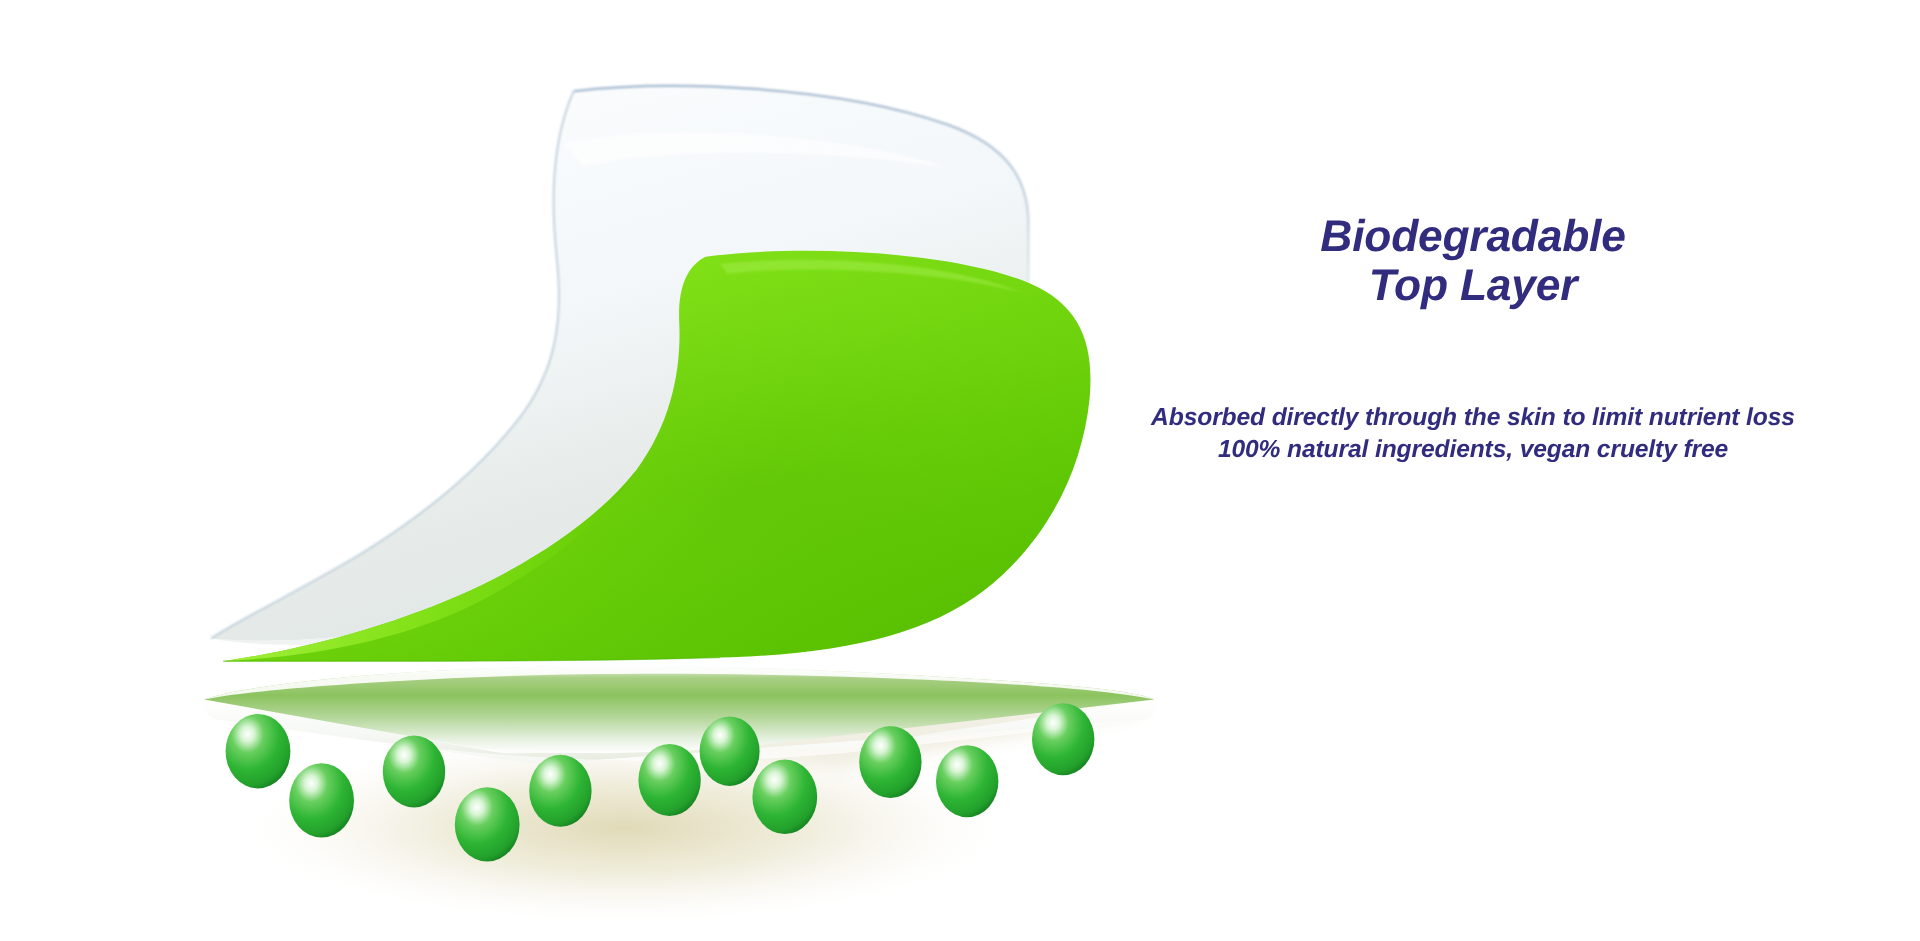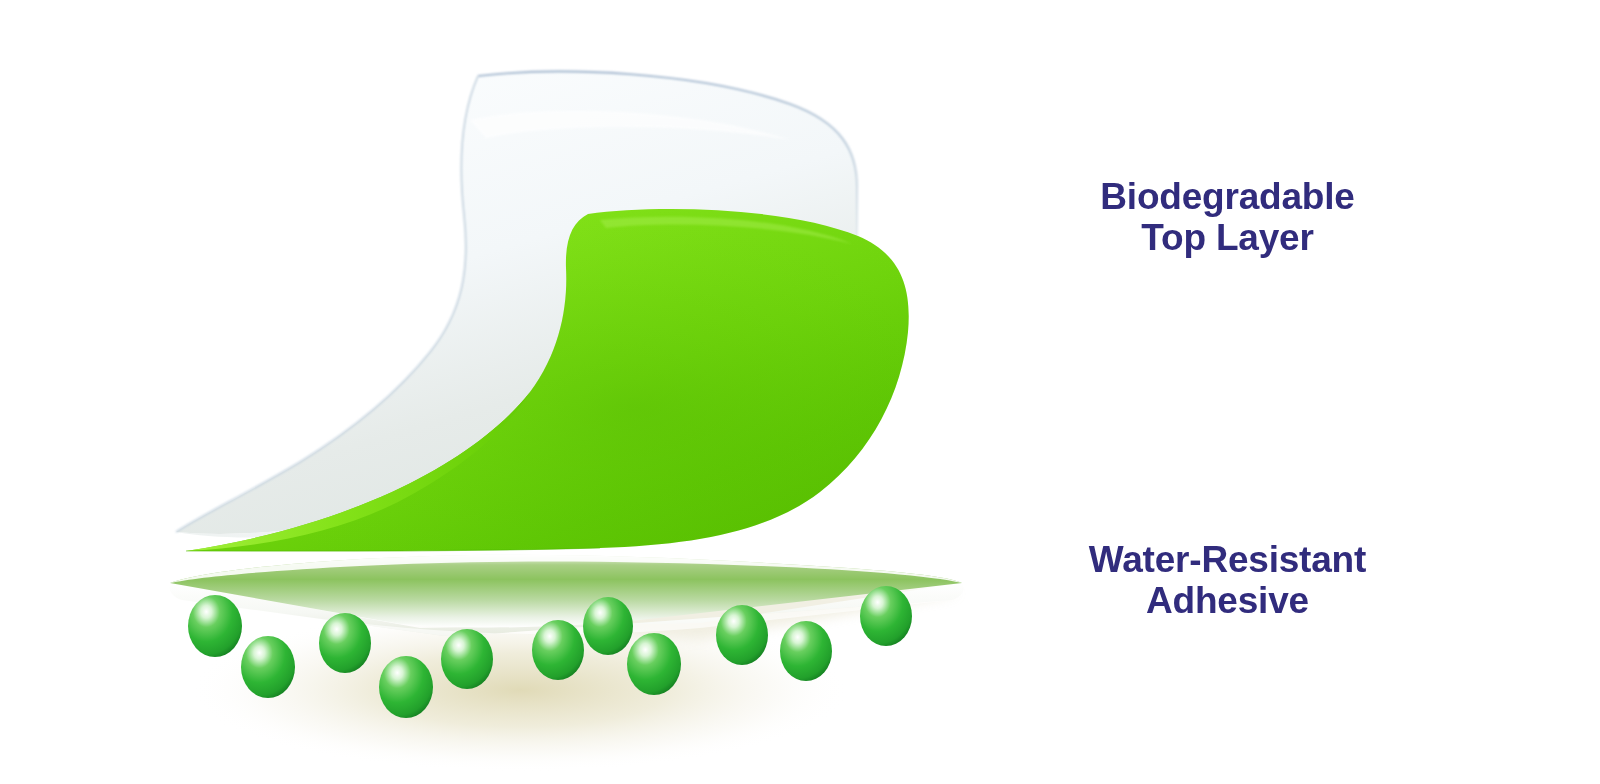--- a/index.html
+++ b/index.html
@@ -6,20 +6,21 @@
   html, body {
     width:1600px; height:784px;
     background:#ffffff;
     font-family:"Liberation Sans", sans-serif;
     overflow:hidden;
   }
   #stage {
     position:relative;
     width:1600px; height:784px;
     background:#ffffff;
+    font-style:italic;
   }
   
   #illustration {
     position:absolute;
     left:0; top:0;
     width:1000px; height:784px;
   }
   #illustration svg { display:block; width:1000px; height:784px; }
 
   
@@ -248,21 +249,19 @@
   </div>
 
   <div id="labels">
 
     <div class="label-block" id="block-top">
       <div class="label-title">Biodegradable
 Top Layer</div>
     </div>
 
     <div class="label-block" id="block-middle">
+      <div class="label-sub">Absorbed directly through the skin to limit nutrient loss
+100% natural ingredients, vegan cruelty free</div>
     </div>
 
-    <div class="label-block" id="block-bottom">
-      <div class="label-title">Water-Resistant
-Adhesive</div>
-    </div>
 
   </div>
 </div>
 
 </body></html>

